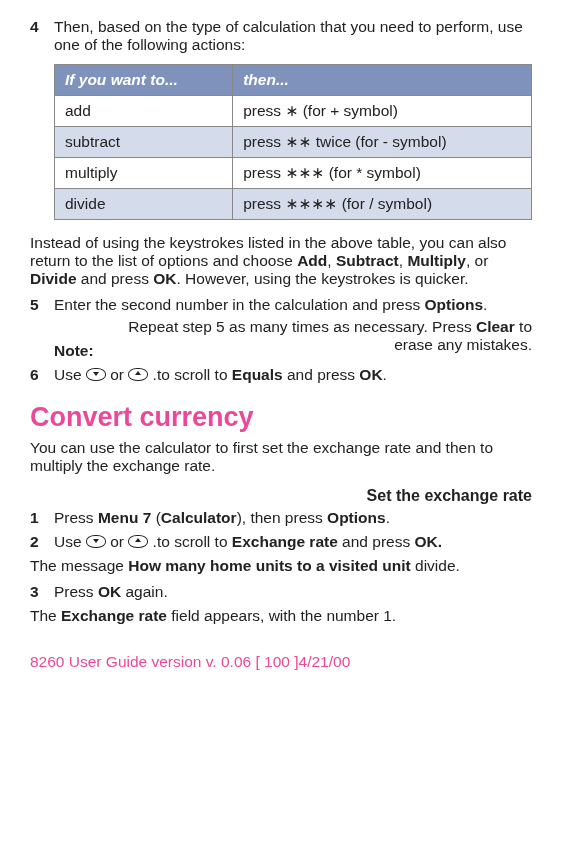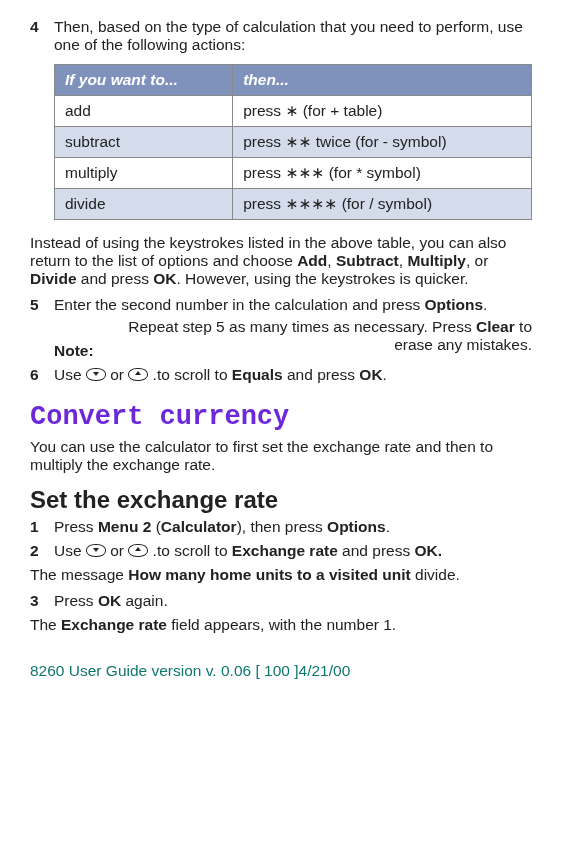--- a/index.html
+++ b/index.html
@@ -58,31 +58,31 @@
     margin-top: 4px;
   }
   .note .label {
     font-weight: bold;
     width: 52px;
     flex-shrink: 0;
     margin-top: 24px;
   }
   .note .ntext { flex: 1; text-align: right; }
   h2.section {
-    color: #6d28d9;
+    color: #ec4899;
     font-size: 27px;
     font-weight: bold;
     margin: 18px 0 6px 0;
-    font-family: Liberation Mono, monospace;
   }
   h3.sub {
-    font-size: 24px;
+    font-size: 16px;
     font-weight: bold;
     margin: 12px 0 4px 0;
     color: #222;
+    text-align: right;
   }
   .para {
     margin: 4px 0 8px 0;
   }
   .scroll-icon {
     display: inline-block;
     border: 1.2px solid #222;
     width: 18px;
     height: 11px;
     border-radius: 9px / 6px;
@@ -103,21 +103,21 @@
     border-right: 3px solid transparent;
     border-top: 4px solid #222;
   }
   .scroll-icon.up::after {
     top: 2px;
     border-left: 3px solid transparent;
     border-right: 3px solid transparent;
     border-bottom: 4px solid #222;
   }
   .footer {
-    color: #0f766e;
+    color: #ec4899;
     font-size: 15.5px;
     margin-top: 28px;
   }
   .star { font-family: Arial, sans-serif; }
 </style>
 </head>
 <body>
 
 <div class="page">
 
@@ -127,21 +127,21 @@
   </div>
 
   <table class="calc">
     <tbody>
         <tr>
       <th>If you want to...</th>
       <th>then...</th>
     </tr>
     <tr>
       <td>add</td>
-      <td><span>press </span><span class="star">∗</span><span> (for + table)</span></td>
+      <td><span>press </span><span class="star">∗</span><span> (for + symbol)</span></td>
     </tr>
     <tr class="alt">
       <td>subtract</td>
       <td><span>press </span><span class="star">∗∗</span><span> twice (for - symbol)</span></td>
     </tr>
     <tr>
       <td>multiply</td>
       <td><span>press </span><span class="star">∗∗∗</span><span> (for * symbol)</span></td>
     </tr>
     <tr class="alt">
@@ -177,21 +177,21 @@
     </div>
   </div>
 
   <h2 class="section">Convert currency</h2>
   <div class="para">You can use the calculator to first set the exchange rate and then to multiply the exchange rate.</div>
   <h3 class="sub">Set the exchange rate</h3>
 
   <div class="step">
     <div class="num">1</div>
     <div class="body">
-      <span>Press </span><span class="b">Menu 2</span><span> (</span><span class="b">Calculator</span><span>), then press </span><span class="b">Options</span><span>.</span>
+      <span>Press </span><span class="b">Menu 7</span><span> (</span><span class="b">Calculator</span><span>), then press </span><span class="b">Options</span><span>.</span>
     </div>
   </div>
 
   <div class="step">
     <div class="num">2</div>
     <div class="body">
       <span>Use </span>
       <span class="scroll-icon down"></span>
       <span> or </span>
       <span class="scroll-icon up"></span>

